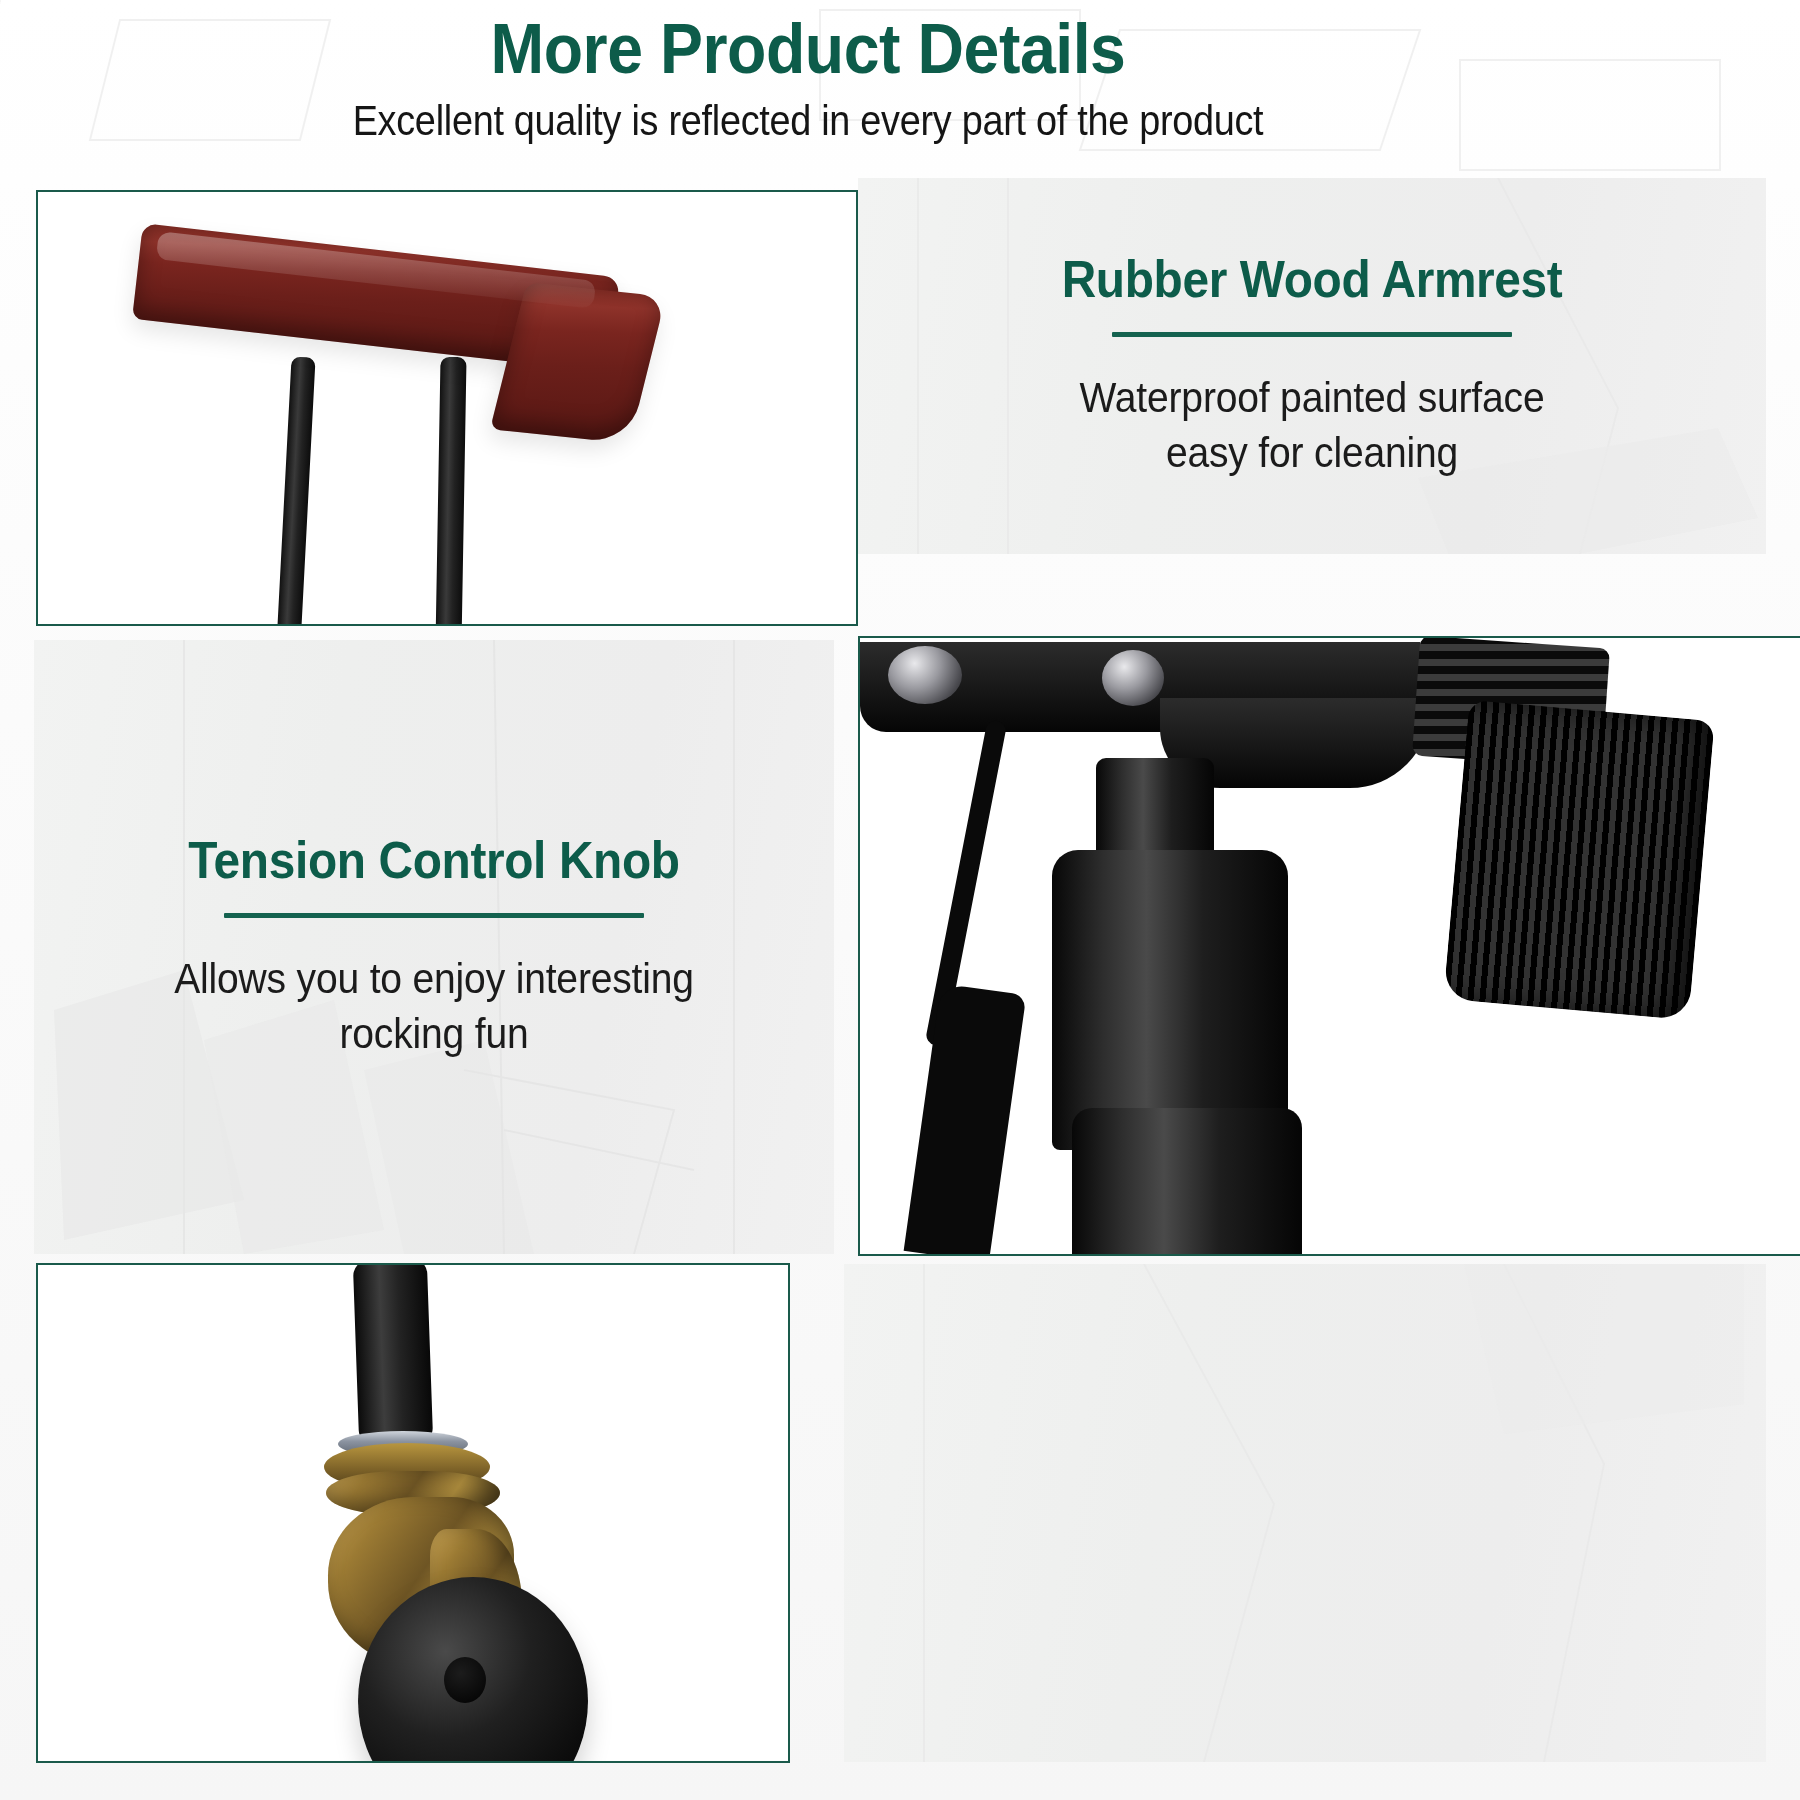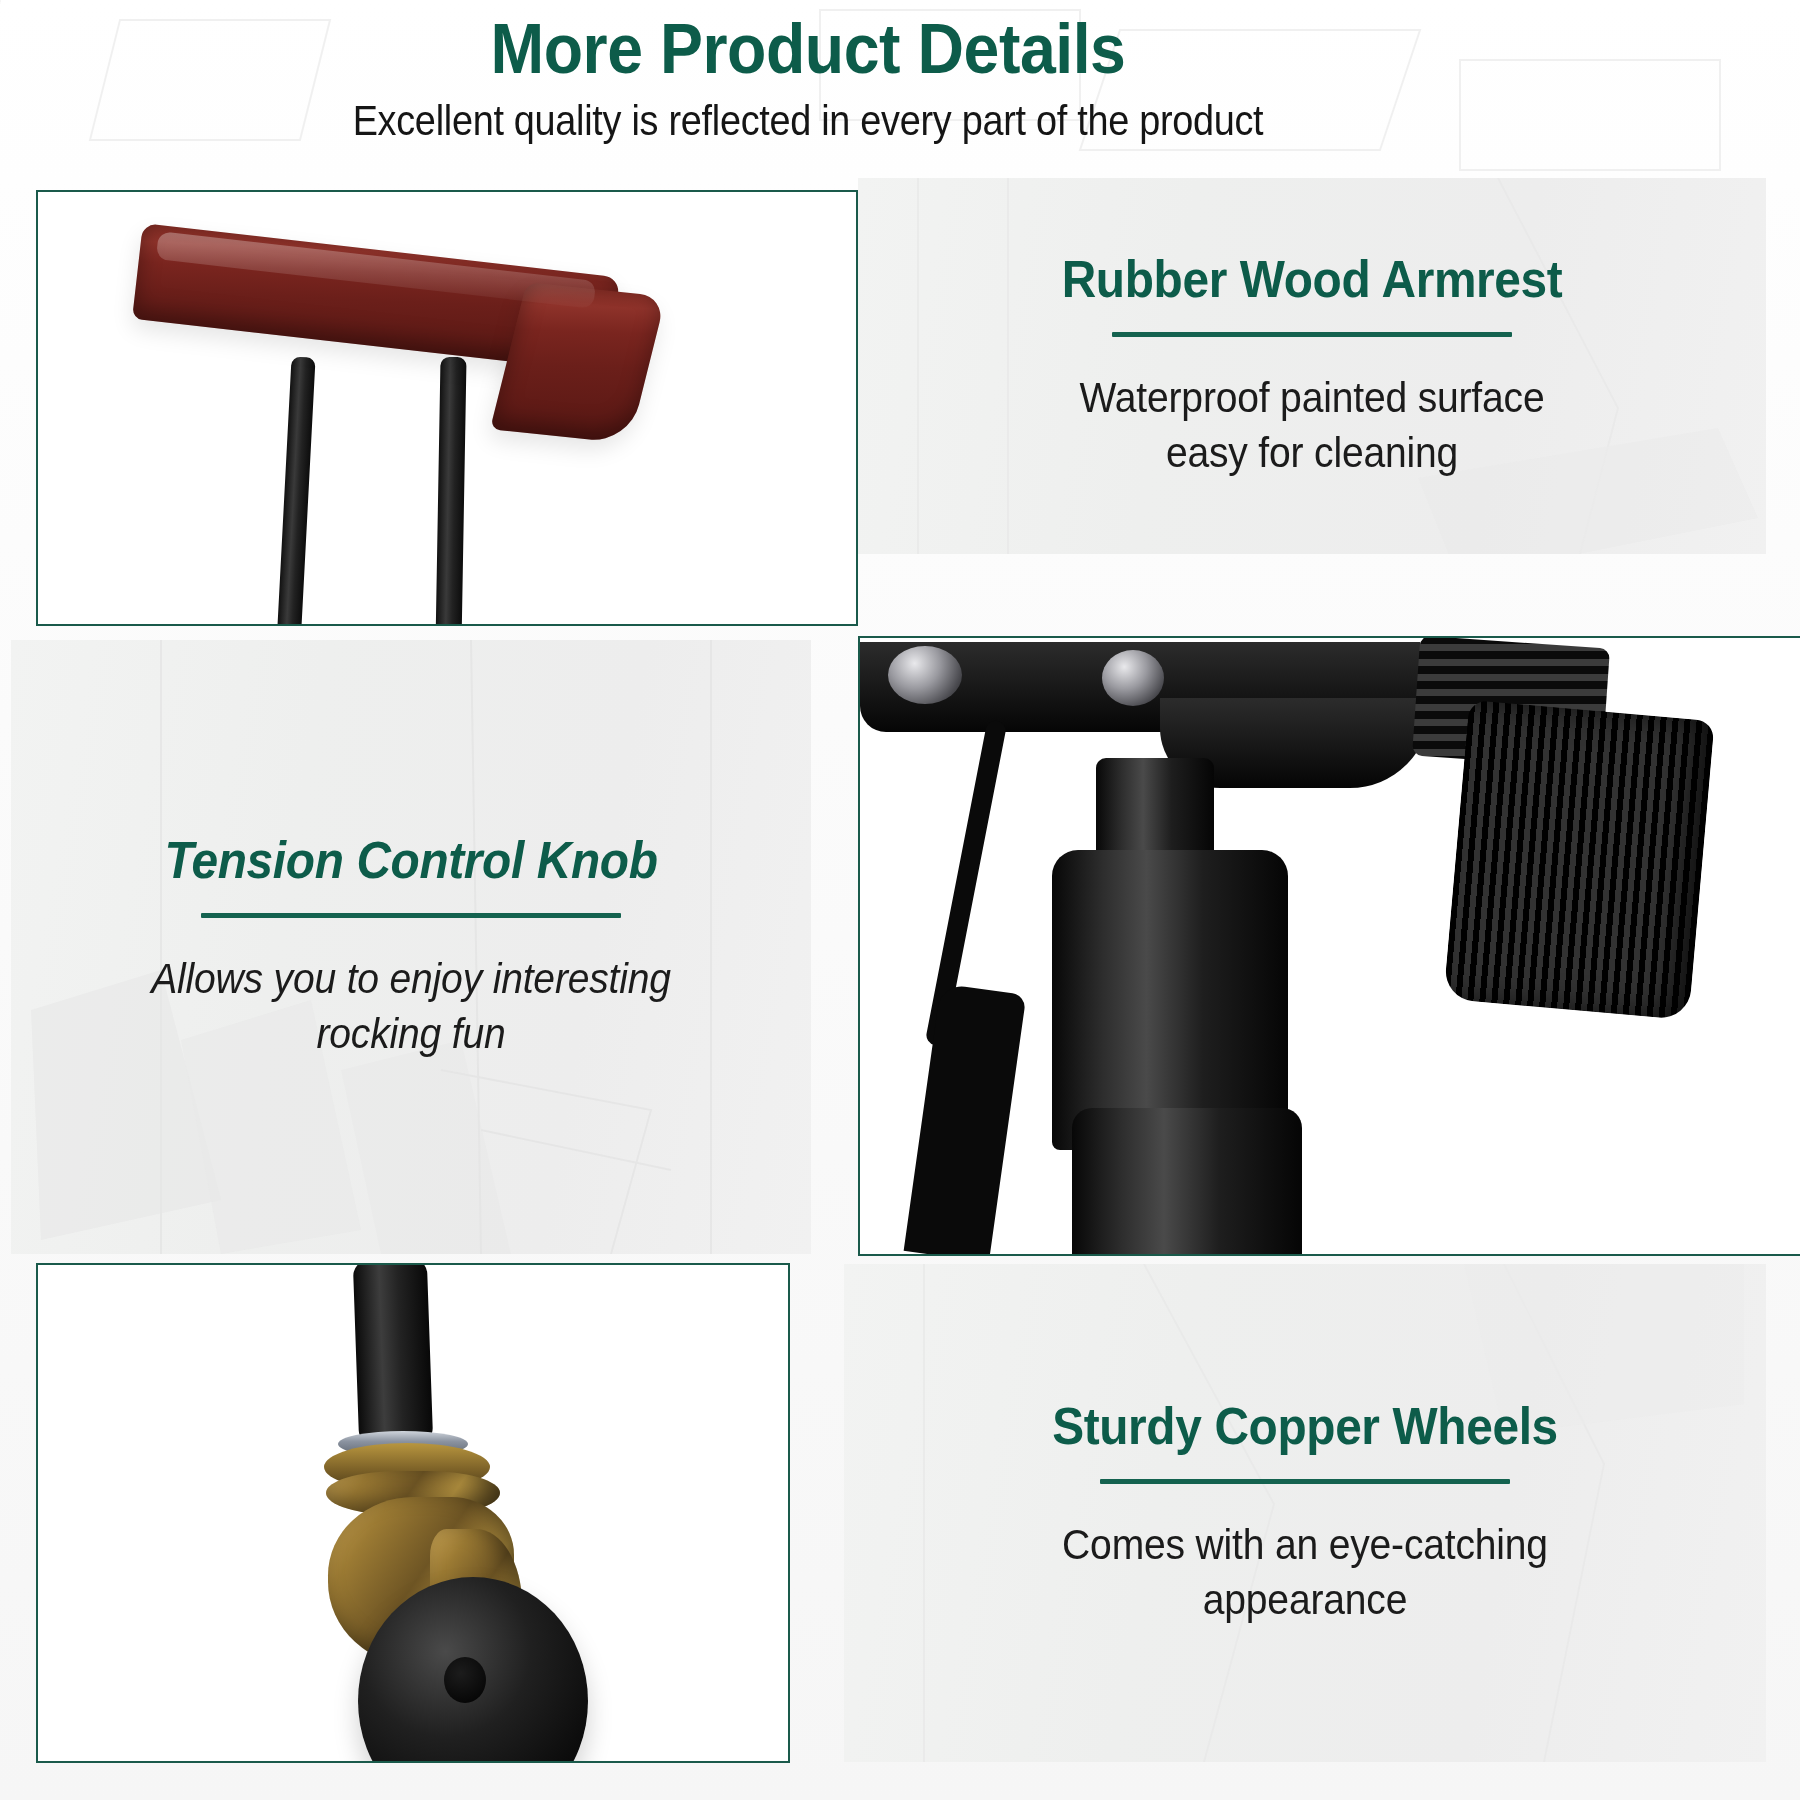--- a/index.html
+++ b/index.html
@@ -70,21 +70,21 @@
     height:5px;background:#14624f;margin:26px auto 0;border-radius:1px;
   }
   .body{
     font-size:42px;color:#1b1b1b;line-height:1.30;margin:34px auto 0;
     font-weight:normal;letter-spacing:-0.2px;
     transform:scaleX(0.93);transform-origin:center;
   }
   #r1-img{left:36px;top:190px;width:822px;height:436px;}
   #r1-txt{left:858px;top:178px;width:908px;height:376px;padding:0 34px;}
 
-  #r2-txt{left:11px;top:640px;width:800px;height:614px;padding:0 30px;font-style:italic;}
+  #r2-txt{left:34px;top:640px;width:800px;height:614px;padding:0 30px;}
   #r2-img{left:858px;top:636px;width:942px;height:620px;border-right:none;}
 
   #r3-img{left:36px;top:1263px;width:754px;height:500px;}
   #r3-txt{left:844px;top:1264px;width:922px;height:498px;padding:0 34px;}
 
   
   .arm-wrap{position:absolute;left:0;top:0;width:100%;height:100%;}
   .arm-post{
     position:absolute;background:linear-gradient(90deg,#111 0%,#3a3a3a 38%,#222 62%,#0c0c0c 100%);
     border-radius:9px;
@@ -275,21 +275,13 @@
 
 <div class="txt-panel" id="r3-txt">
   <svg class="ghost" width="922" height="498" viewBox="0 0 922 498" preserveAspectRatio="none">
     <g stroke="#e6e6e6" stroke-width="2" fill="none">
       <path d="M300 0 L430 240 L360 498"></path>
       <path d="M660 0 L760 200 L700 498"></path>
       <path d="M80 0 L80 498"></path>
     </g>
     <path d="M620 0 L900 0 L900 140 L660 170 Z" fill="#eaeaea" opacity=".7"></path>
   </svg>
-  <div class="txt-inner">
-    <h2 class="head">Sturdy Copper Wheels</h2>
-    <div class="rule" style="width:410px;"></div>
-    <div class="body">
-      <div>Comes with an eye-catching</div>
-      <div>appearance</div>
-    </div>
-  </div>
 </div>
 
 </body></html>

